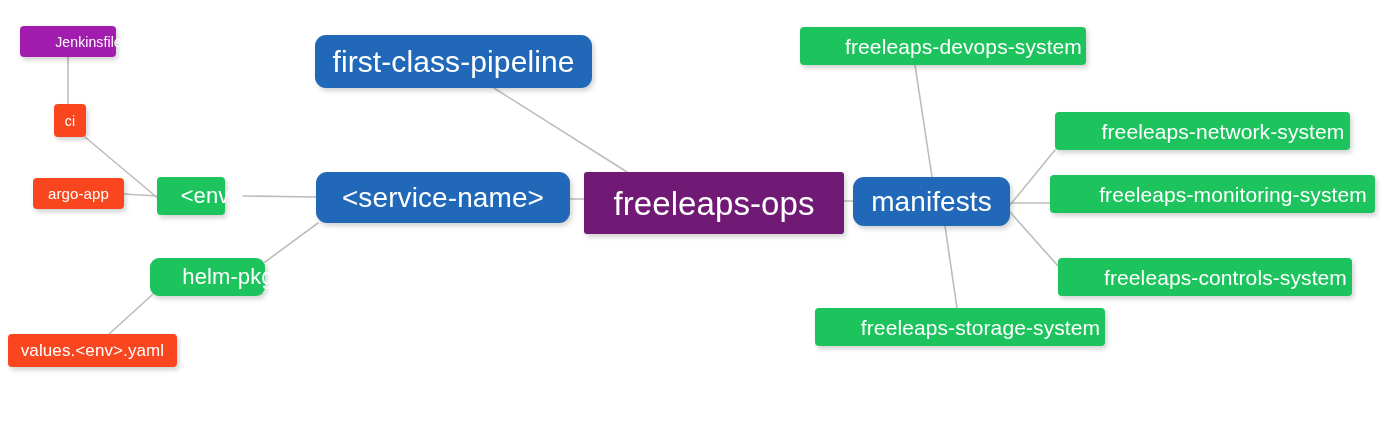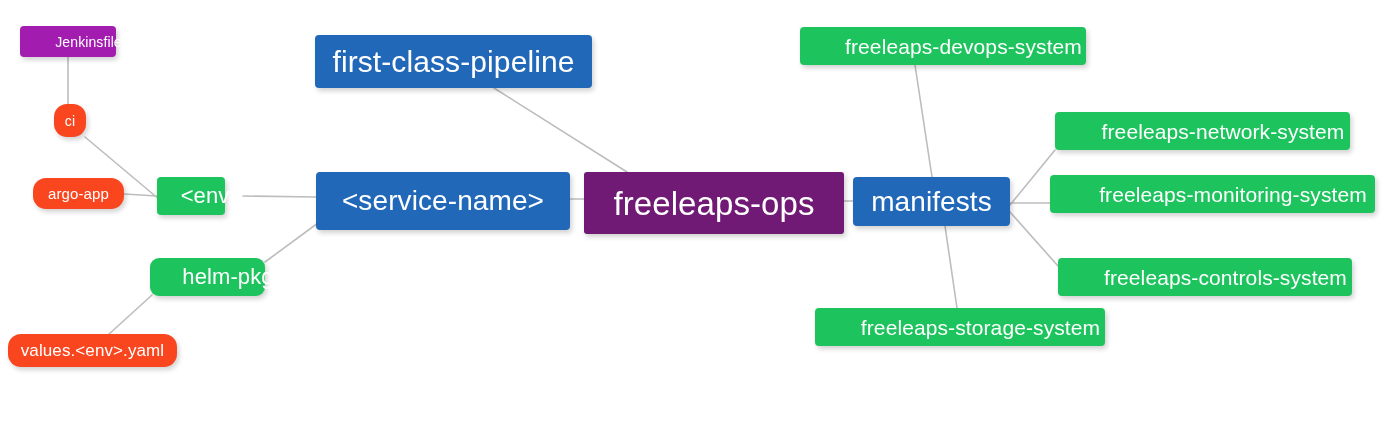--- a/index.html
+++ b/index.html
@@ -44,24 +44,24 @@
     border-radius: 4px;
     box-shadow: 2px 3px 5px rgba(0, 0, 0, 0.18);
     line-height: 1;
     letter-spacing: 0.1px;
     user-select: none;
   }
   .node-root {
     background: #701a75;
     border-radius: 3px;
   }
-  .node-blue   { background: #2268b8; }
+  .node-blue   { background: #2268b8; border-radius: 11px; }
   .node-green  { background: #1dc45e; padding-left: 41px; }
   .node-orange { background: #a21caf; padding-left: 41px; }
-  .node-red    { background: #f9461f; border-radius: 13px; }
+  .node-red    { background: #f9461f; }
 </style>
 </head>
 <body>
 
 <div id="canvas">
   <svg id="edge-layer" viewBox="0 0 1390 421" width="1390" height="421">
       <path d="M 68,57 L 68,104" class="edge"></path>
       <path d="M 85,137 L 160,200" class="edge"></path>
       <path d="M 124,194 L 157,196" class="edge"></path>
       <path d="M 243,196 L 316,197" class="edge"></path>
@@ -77,21 +77,21 @@
       <path d="M 945,226 L 957,308" class="edge"></path>
     </svg>
   <div id="node-layer">
       <div class="node node-orange" style="left: 20px; top: 26px; width: 96px; height: 31px; font-size: 14px;">Jenkinsfile</div>
       <div class="node node-red" style="left: 54px; top: 104px; width: 32px; height: 33px; font-size: 14px;">ci</div>
       <div class="node node-red" style="left: 33px; top: 178px; width: 91px; height: 31px; font-size: 15px;">argo-app</div>
       <div class="node node-green" style="left: 157px; top: 177px; width: 68px; height: 38px; font-size: 22px;">&lt;env&gt;</div>
       <div class="node node-green" style="left: 150px; top: 258px; width: 115px; height: 38px; font-size: 22px; border-radius: 9px;">helm-pkg</div>
       <div class="node node-red" style="left: 8px; top: 334px; width: 169px; height: 33px; font-size: 17px;">values.&lt;env&gt;.yaml</div>
       <div class="node node-blue" style="left: 315px; top: 35px; width: 277px; height: 53px; font-size: 30px;">first-class-pipeline</div>
-      <div class="node node-blue" style="left: 316px; top: 172px; width: 254px; height: 58px; font-size: 28px;">&lt;service-name&gt;</div>
+      <div class="node node-blue" style="left: 316px; top: 172px; width: 254px; height: 51px; font-size: 28px;">&lt;service-name&gt;</div>
       <div class="node node-root" style="left: 584px; top: 172px; width: 260px; height: 62px; font-size: 33px;">freeleaps-ops</div>
       <div class="node node-blue" style="left: 853px; top: 177px; width: 157px; height: 49px; font-size: 28px;">manifests</div>
       <div class="node node-green" style="left: 800px; top: 27px; width: 286px; height: 38px; font-size: 21px;">freeleaps-devops-system</div>
       <div class="node node-green" style="left: 1055px; top: 112px; width: 295px; height: 38px; font-size: 21px;">freeleaps-network-system</div>
       <div class="node node-green" style="left: 1050px; top: 175px; width: 325px; height: 38px; font-size: 21px; text-align: right;">freeleaps-monitoring-system</div>
       <div class="node node-green" style="left: 1058px; top: 258px; width: 294px; height: 38px; font-size: 21px;">freeleaps-controls-system</div>
       <div class="node node-green" style="left: 815px; top: 308px; width: 290px; height: 38px; font-size: 21px; text-align: center;">freeleaps-storage-system</div>
     </div>
 </div>
 

